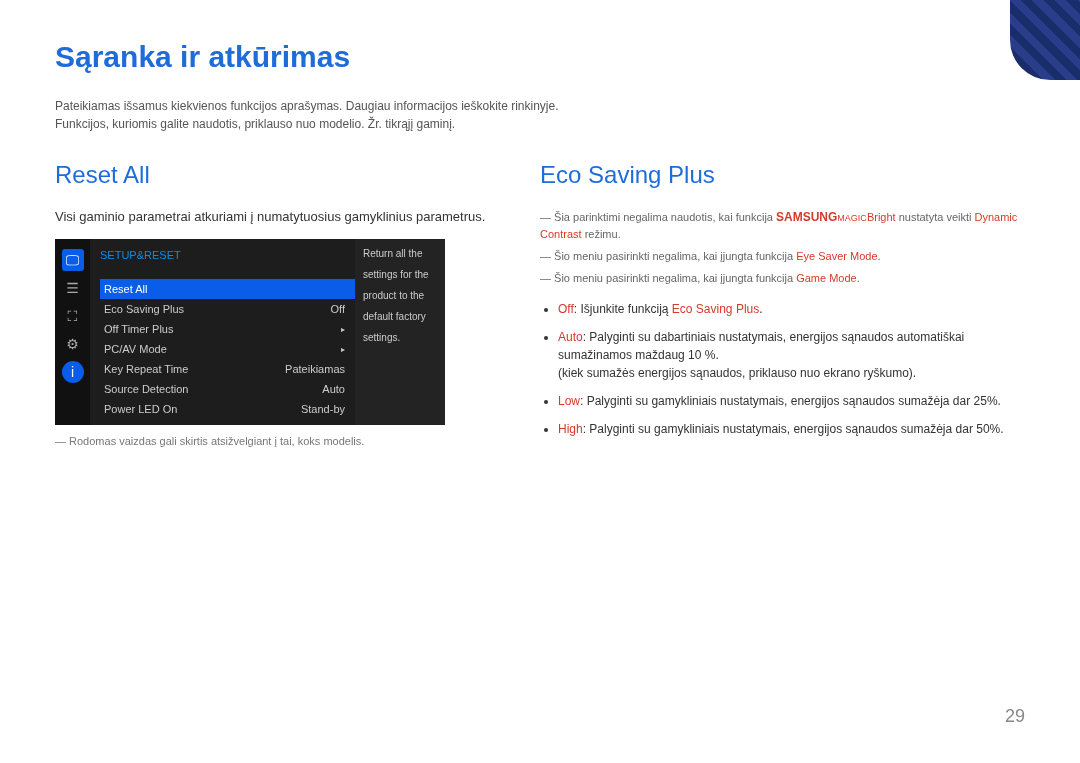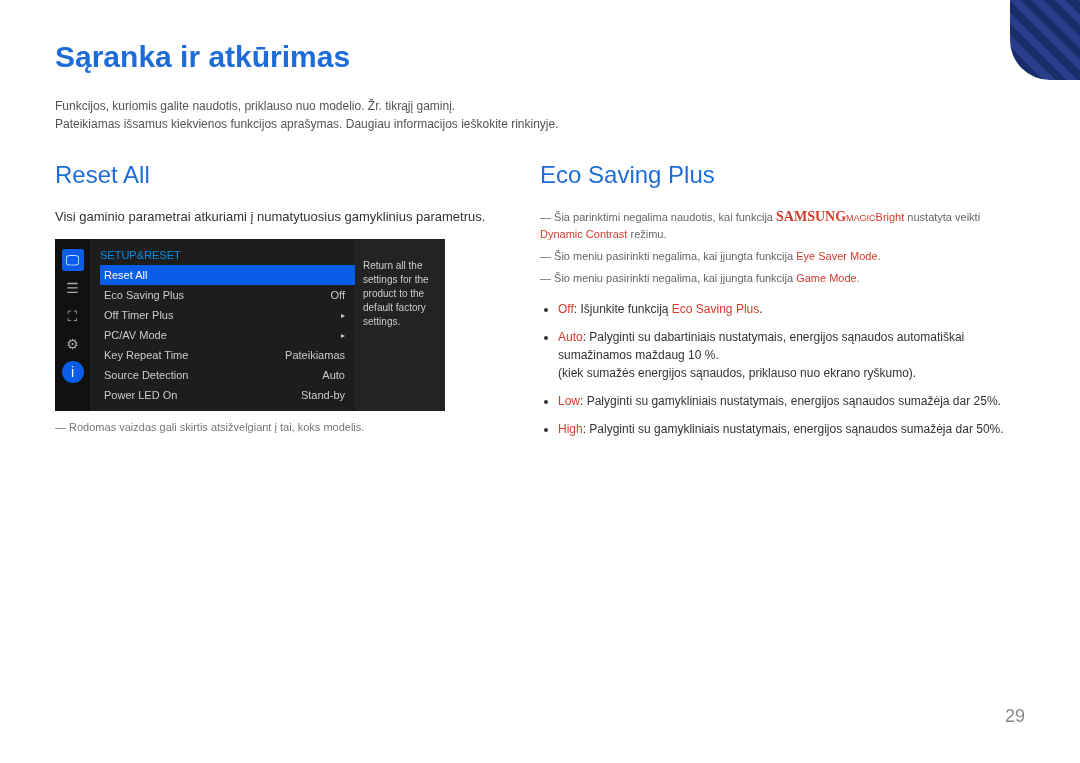--- a/index.html
+++ b/index.html
@@ -11,45 +11,45 @@
 .intro { font-size:12px; color:#555; margin-bottom:4px; }
 .columns { display:flex; margin-top:30px; }
 .col { flex:1; }
 .section-h { font-size:24px; color:#1e6cd9; font-weight:400; margin-bottom:20px; }
 .desc { font-size:13px; color:#333; margin-bottom:15px; }
 .menu-box { display:flex; background:#1d1d1d; font-size:11px; color:#ccc; width:390px; margin-bottom:10px; }
 .menu-icons { width:35px; background:#111; display:flex; flex-direction:column; align-items:center; padding-top:10px; gap:6px; }
 .micon { width:22px; height:22px; display:flex; align-items:center; justify-content:center; font-size:14px; color:#aaa; }
 .micon.blue { background:#0a5de8; color:#fff; border-radius:3px; }
 .menu-center { flex:1; padding:6px 0 6px 10px; }
-.menu-header { color:#0a8de8; font-size:11px; padding:4px 0 4px 0; }
+.menu-header { color:#0a8de8; font-size:11px; padding:4px 0 18px 0; }
 .menu-row { display:flex; justify-content:space-between; padding:4px 10px 4px 4px; height:20px; align-items:center; }
 .menu-row.sel { background:#0a5de8; color:#fff; }
 .arrow { font-size:8px; }
-.menu-right { width:90px; padding:20px 8px; font-size:10px; line-height:14px; background:#232323; }
+.menu-right { width:90px; padding:4px 8px; font-size:10px; line-height:21px; background:#232323; }
 .footnote { font-size:11px; color:#777; margin-top:10px; }
 .footnote-dash::before { content:"― "; }
 .eco-desc { font-size:13px; margin-bottom:12px; line-height:18px; }
 .eco-note { font-size:11px; color:#666; margin-bottom:6px; line-height:16px; }
 .eco-note.dash::before { content:"― "; }
 ul.bullets { list-style:disc; padding-left:18px; font-size:12px; }
 ul.bullets li { margin-bottom:10px; line-height:18px; }
 .red { color:#d43a2a; }
-.brand { color:#d43a2a; font-weight:bold; font-size:14px; display:inline-block; vertical-align:top;font-family:Liberation Serif, serif; }
+.brand { color:#d43a2a; font-weight:bold; font-size:12px; display:inline-block; vertical-align:top; }
 .pagenum { position:absolute; bottom:36px; right:55px; font-size:18px; color:#888; }
 </style>
 </head>
 <body>
 
 <div class="corner"></div>
 
 <div class="container">
   <div class="title">Sąranka ir atkūrimas</div>
+  <div class="intro">Pateikiamas išsamus kiekvienos funkcijos aprašymas. Daugiau informacijos ieškokite rinkinyje.</div>
   <div class="intro">Funkcijos, kuriomis galite naudotis, priklauso nuo modelio. Žr. tikrąjį gaminį.</div>
-  <div class="intro">Pateikiamas išsamus kiekvienos funkcijos aprašymas. Daugiau informacijos ieškokite rinkinyje.</div>
 
   <div class="columns">
     <div class="col">
       <div class="section-h">Reset All</div>
       <div class="desc">Visi gaminio parametrai atkuriami į numatytuosius gamyklinius parametrus.</div>
 
       <div class="menu-box">
         <div class="menu-icons">
           <div class="micon blue">🖵</div>
           <div class="micon">☰</div>

